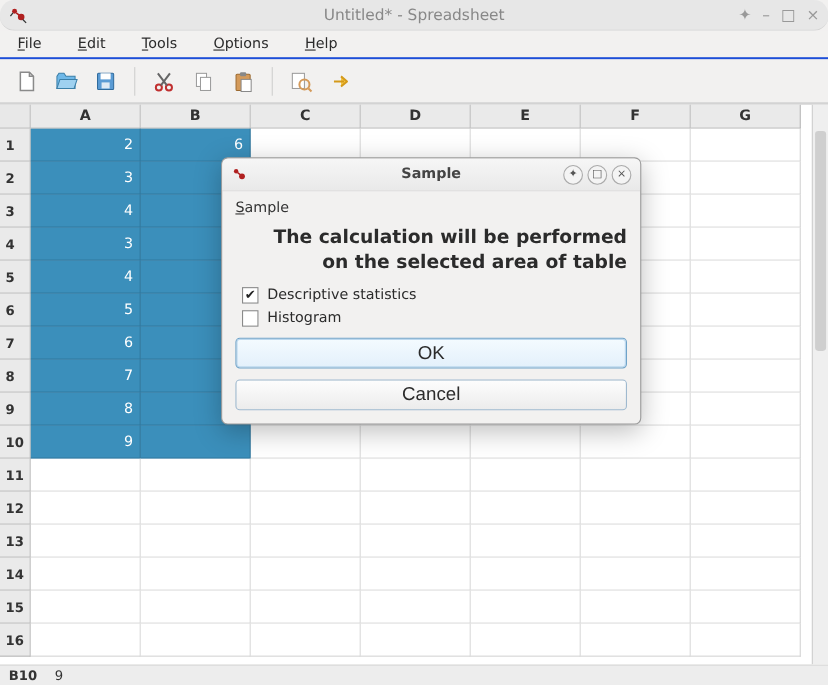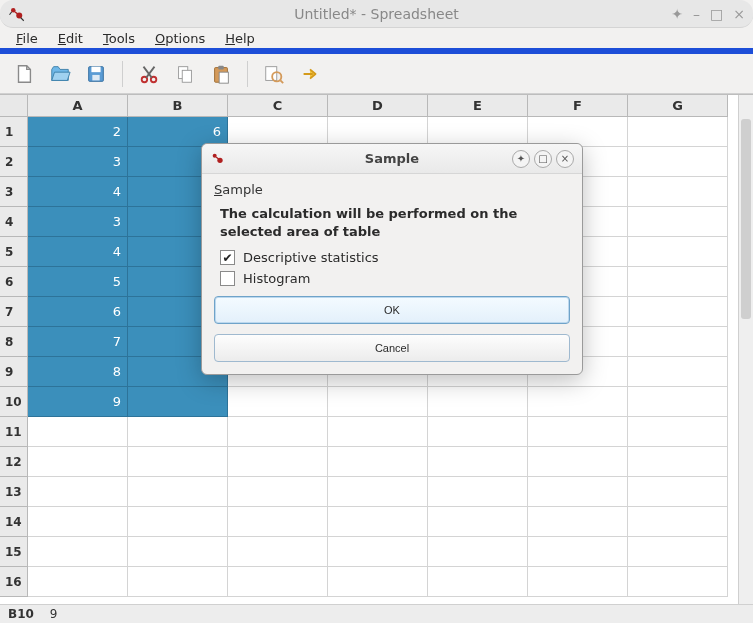--- a/index.html
+++ b/index.html
@@ -45,22 +45,22 @@
     font-size: 14px;
   }
   .win-controls span { cursor: pointer; }
   
   .menubar {
     height: 26px;
     background: #f2f1f0;
     display: flex;
     align-items: center;
     padding: 0 8px;
-    gap: 4px;
-    border-bottom: 6px solid #1d4ed8;
+    gap: 17px;
+    border-bottom: 2px solid #1d4ed8;
   }
   .menubar .item {
     padding: 2px 8px;
     cursor: default;
     color: #2b2b2b;
   }
   .menubar .item span.ul { text-decoration: underline; }
   
   .toolbar {
     height: 40px;
@@ -236,25 +236,26 @@
   .dlg-body {
     padding: 8px 12px 12px 12px;
   }
   .dlg-body .section-label {
     font-size: 13px;
     color: #333;
     margin-bottom: 6px;
   }
   .dlg-body .section-label .ul { text-decoration: underline; }
   .dlg-body .desc {
-    font-size: 13px;
+    font-size: 17px;
     font-weight: bold;
     color: #2b2b2b;
     margin: 8px 0 10px 6px;
     line-height: 1.35;
+    text-align: right;
   }
   .chk-row {
     display: flex;
     align-items: center;
     gap: 8px;
     margin: 6px 0 6px 6px;
     font-size: 13px;
     color: #2b2b2b;
   }
   .chk {
@@ -270,21 +271,21 @@
     cursor: pointer;
   }
   .dlg-btn {
     display: block;
     width: 100%;
     height: 28px;
     margin-top: 10px;
     border: 1px solid #9fb9cf;
     border-radius: 4px;
     background: linear-gradient(#fdfdfd,#ececec);
-    font-size: 11px;
+    font-size: 17px;
     color: #2b2b2b;
     cursor: pointer;
   }
   .dlg-btn.primary {
     border: 1px solid #6fa3c9;
     box-shadow: inset 0 0 0 1px #bcd8ee;
     background: linear-gradient(#f4fbff,#e3f0fb);
   }
   .ant-icon { display:inline-block; }
 </style>

